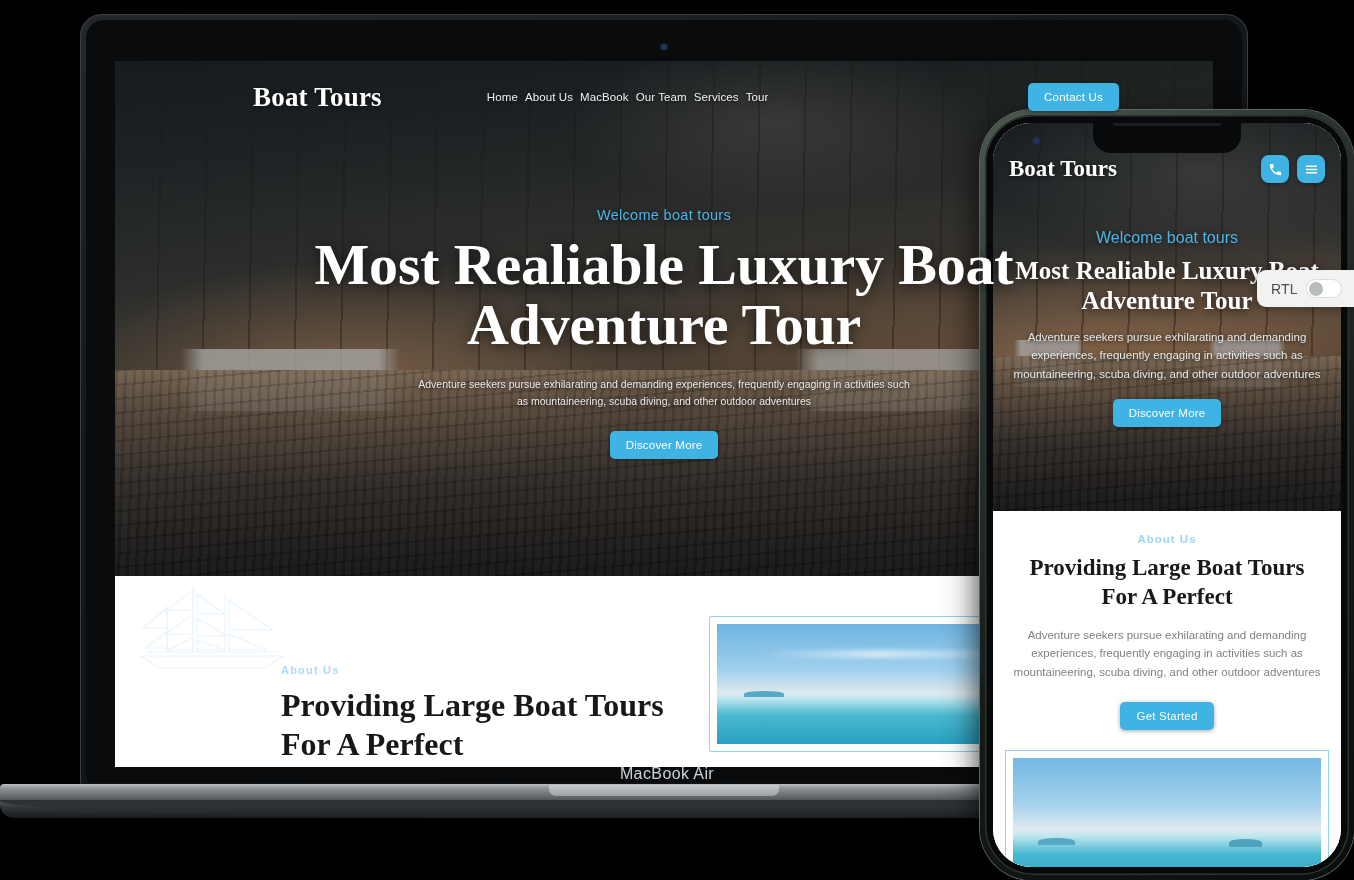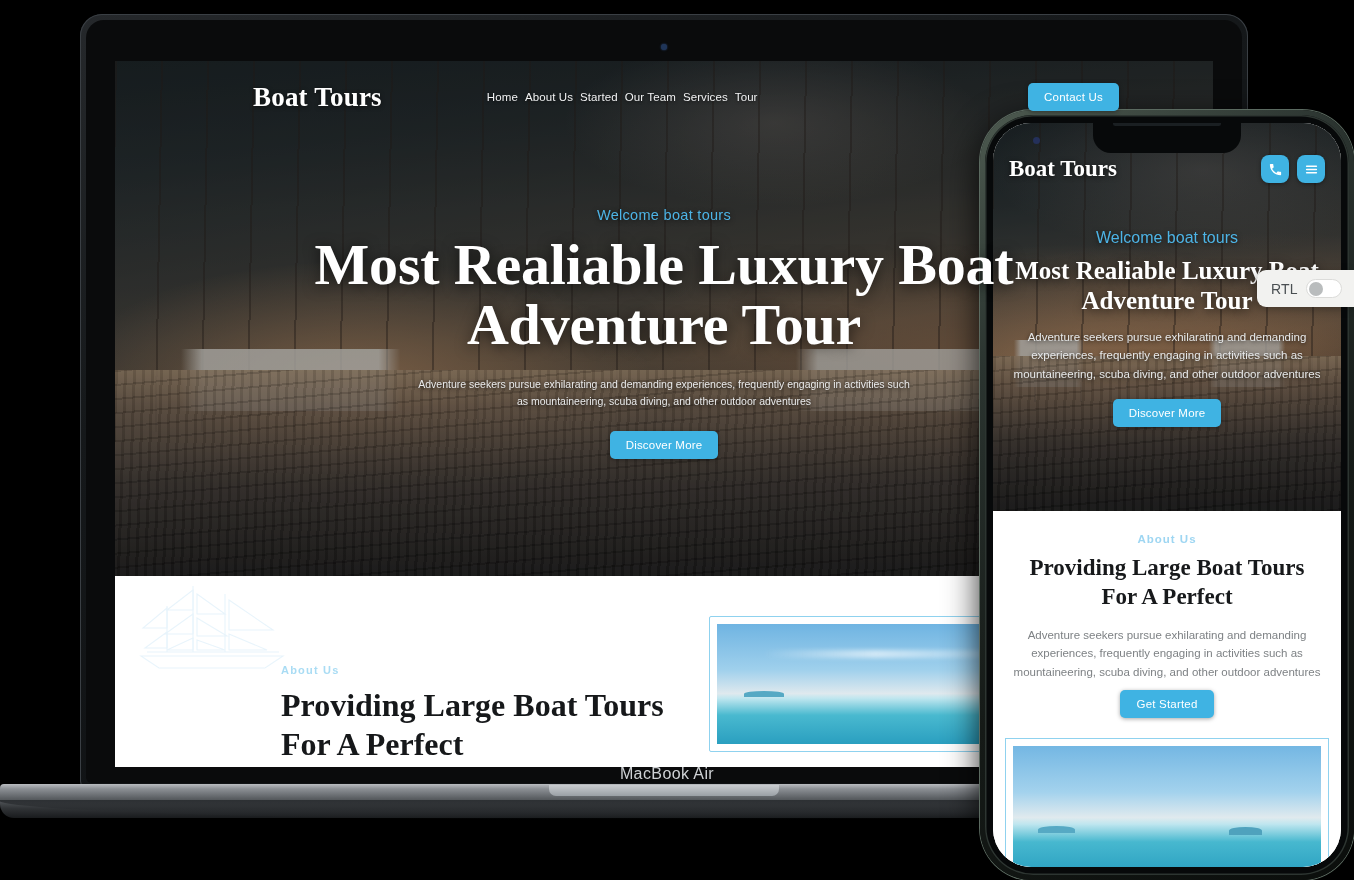--- a/index.html
+++ b/index.html
@@ -238,21 +238,21 @@
   .m-btn-wrap { margin-top: 16px; }
   .m-about { background:#fff; text-align:center; padding: 22px 18px 0; }
   .m-about-eyebrow {
     color:#9ed6f2; font-size: 11.5px; letter-spacing: 1px; font-weight: bold;
   }
   .m-about-title {
     font-family:"Liberation Serif", serif; font-weight:bold; color:#17191b;
     font-size: 23px; line-height: 1.25; margin-top: 9px;
   }
   .m-about-text { color:#7e8285; font-size: 11.5px; line-height: 1.65; margin-top: 14px; }
-  .m-about-btn { margin-top: 8px; }
+  .m-about-btn { margin-top: 20px; }
   .m-img-frame {
     margin: 20px 12px 0; border:1px solid #8fd2ef; padding:7px; background:#fff;
   }
   .m-sea {
     width:100%; height: 128px; display:block; position:relative; overflow:hidden;
     background: linear-gradient(180deg,#74b7e3 0%, #a3d2ed 36%, #e0eaee 56%, #bfe6ef 61%, #47b8cf 75%, #2aa0c1 100%);
   }
   .m-sea::before {
     content:""; position:absolute; left:8%; top:62%; width:12%; height:6%;
     background:#56a9c4; border-radius:50% 50% 0 0;
@@ -298,21 +298,21 @@
           <div class="masts"></div>
           <div class="boats"></div>
           <div class="hero-water"></div>
           <div class="hero-overlay"></div>
 
           <nav class="navbar">
             <div class="brand">Boat Tours</div>
             <div class="navlinks">
               <a href="#">Home</a>
               <a href="#">About Us</a>
-              <a href="#">Started</a>
+              <a href="#">MacBook</a>
               <a href="#">Our Team</a>
               <a href="#">Services</a>
               <a href="#">Tour</a>
             </div>
             <button class="btn nav-cta">Contact Us</button>
           </nav>
 
           <div class="hero-content">
             <div class="hero-eyebrow">Welcome boat tours</div>
             <h1 class="hero-title">Most Realiable Luxury Boat Adventure Tour</h1>

